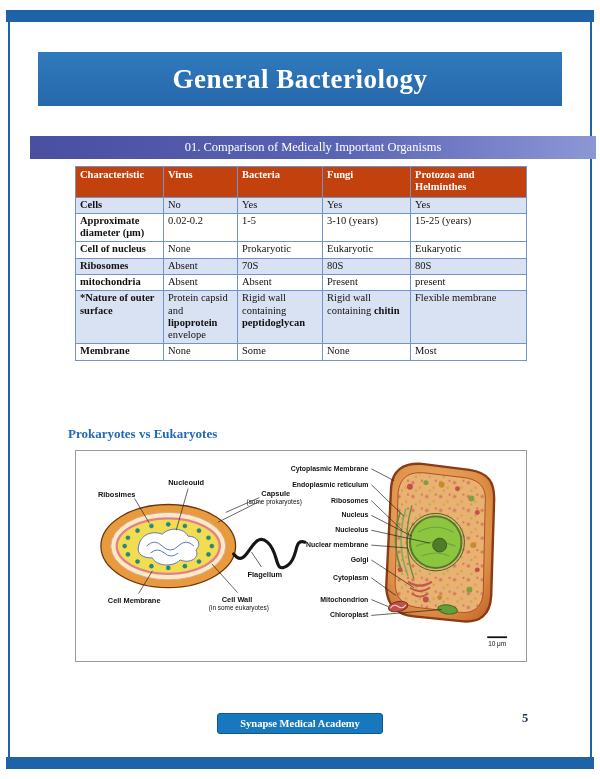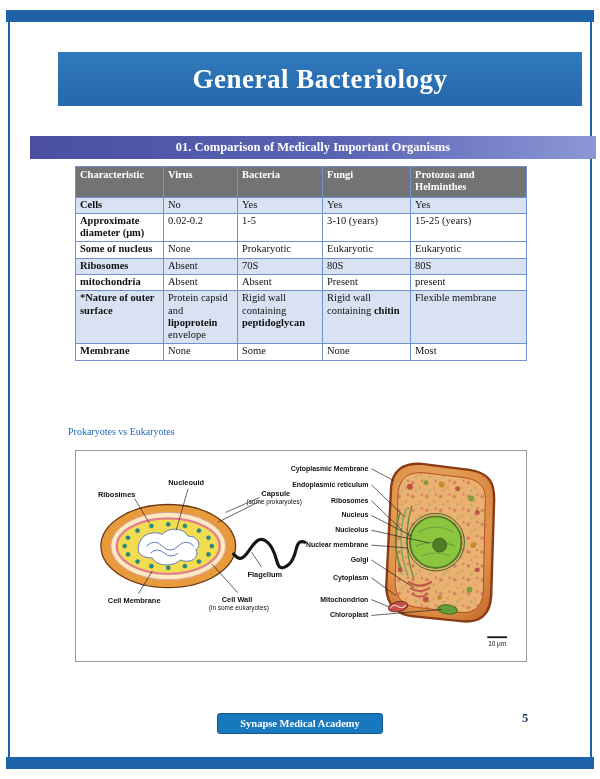--- a/index.html
+++ b/index.html
@@ -7,36 +7,36 @@
   .page { position:relative; width:600px; height:779px; background:#fff; overflow:hidden; }
 
   .bar-top, .bar-bottom { position:absolute; left:6px; right:6px; height:12px; background:#1E63A8; }
   .bar-top { top:10px; }
   .bar-bottom { top:757px; }
   .line-left, .line-right { position:absolute; top:22px; height:735px; width:2px; background:#1E63A8; }
   .line-left { left:8px; }
   .line-right { right:8px; }
 
   .title-banner { position:absolute; top:52px; left:38px; width:524px; height:54px;
-    background:linear-gradient(#2F7ABC,#2768AC); display:flex; align-items:center; justify-content:center;margin-left:20px; }
+    background:linear-gradient(#2F7ABC,#2768AC); display:flex; align-items:center; justify-content:center; }
   .title-banner h1 { color:#fff; font-size:27px; font-weight:700; letter-spacing:.5px; }
 
   .section-bar { position:absolute; top:136px; left:30px; right:4px; height:23px;
     background:linear-gradient(90deg,#4A4FA0 0%, #5A64B4 55%, #8C97D5 100%);
     display:flex; align-items:center; justify-content:center; }
-  .section-bar span { color:#fff; font-size:12.5px; font-weight:700; }
+  .section-bar span { color:#fff; font-size:12.5px; font-weight:400; }
 
   table.cmp { position:absolute; top:166px; left:75px; width:451px; border-collapse:collapse;
     table-layout:fixed; font-size:10.5px; line-height:1.17; color:#111; }
   table.cmp th, table.cmp td { border:1px solid #6F93CF; padding:1px 4px 2px 4px; vertical-align:top; text-align:left; }
-  table.cmp thead th { background:#737373; color:#fff; font-weight:700; padding-top:2px; padding-bottom:3px; }
+  table.cmp thead th { background:#c2410c; color:#fff; font-weight:700; padding-top:2px; padding-bottom:3px; }
   table.cmp td.rowlabel { font-weight:700; }
   table.cmp tr.shaded td { background:#D9E2F3;margin-left:44px; }
 
-  .subheading { position:absolute; top:426px; left:68px; color:#2169B8; font-weight:400; font-size:10px; }
+  .subheading { position:absolute; top:426px; left:68px; color:#2169B8; font-weight:700; font-size:13px; }
 
   .figure-box { position:absolute; top:450px; left:75px; width:452px; height:212px;
     border:1px solid #9a9a9a; background:#fff; }
   .figure-box svg { display:block; width:100%; height:100%; }
   .dlab { font-family:"Liberation Sans","DejaVu Sans",sans-serif; font-size:7.5px; font-weight:700; fill:#111; }
   .dsub { font-family:"Liberation Sans","DejaVu Sans",sans-serif; font-size:6.5px; font-weight:400; fill:#111; }
   .elab { font-family:"Liberation Sans","DejaVu Sans",sans-serif; font-size:7px; font-weight:700; fill:#111; }
   .ll { stroke:#222; stroke-width:0.7; }
 
   .footer-btn { position:absolute; top:713px; left:217px; width:166px; height:21px; background:#1878BE;
@@ -87,21 +87,21 @@
         <td>Yes</td>
       </tr>
       <tr>
         <td class="rowlabel">Approximate diameter (μm)</td>
         <td>0.02-0.2</td>
         <td>1-5</td>
         <td>3-10 (years)</td>
         <td>15-25 (years)</td>
       </tr>
       <tr>
-        <td class="rowlabel">Some of nucleus</td>
+        <td class="rowlabel">Cell of nucleus</td>
         <td>None</td>
         <td>Prokaryotic</td>
         <td>Eukaryotic</td>
         <td>Eukaryotic</td>
       </tr>
       <tr class="shaded">
         <td class="rowlabel">Ribosomes</td>
         <td>Absent</td>
         <td>70S</td>
         <td>80S</td>

